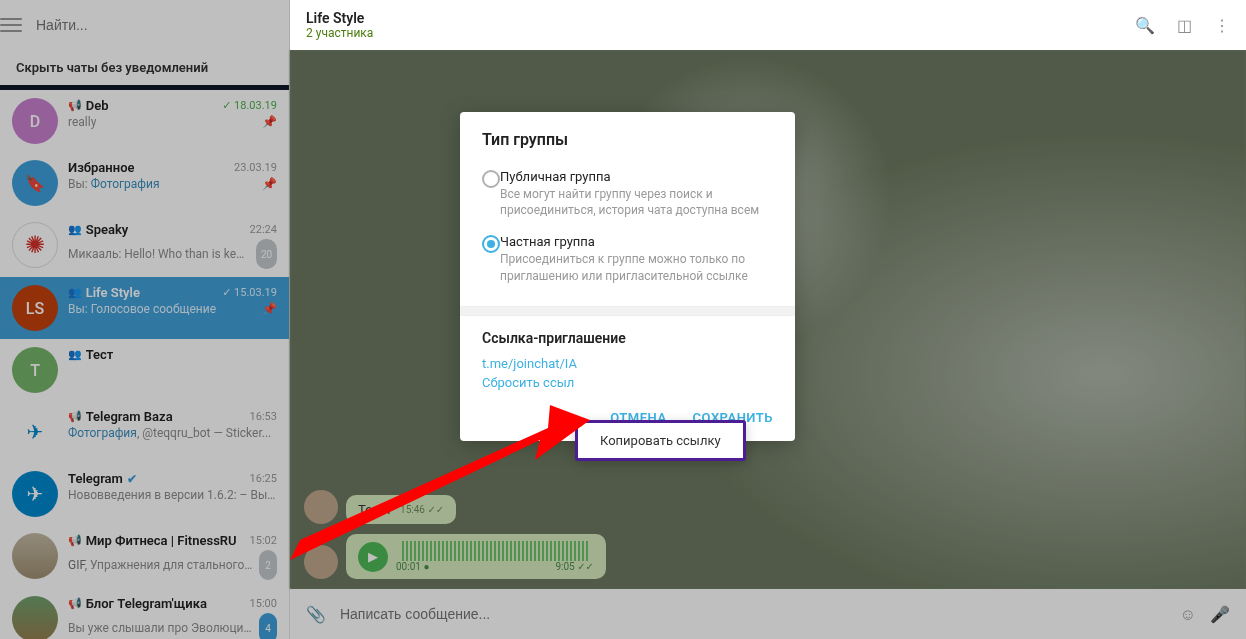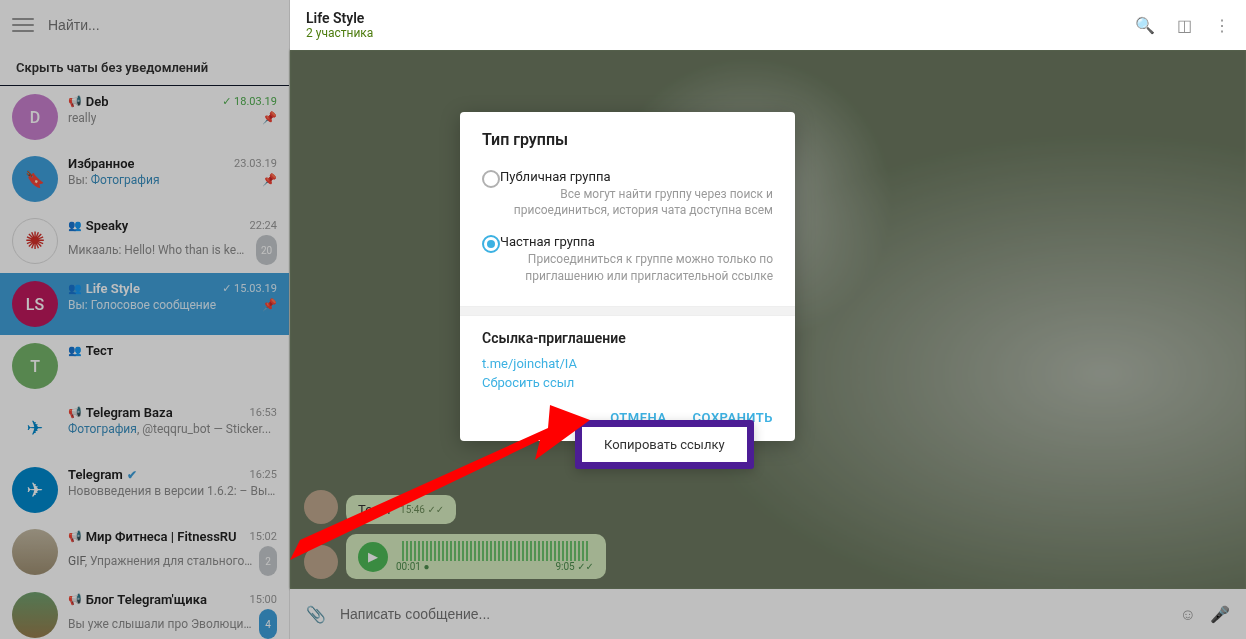--- a/index.html
+++ b/index.html
@@ -1,33 +1,33 @@
 <!DOCTYPE html>
 <html><head>
 <meta charset="utf-8">
 <style>
   * { box-sizing: border-box; margin: 0; padding: 0; }
   body { font-family: -apple-system, "Segoe UI", Roboto, sans-serif; width:1246px; height:639px; overflow:hidden; position:relative; background:#fff; }
   .app { display:flex; width:100%; height:100%; }
   
   .sidebar { width:290px; background:#fff; border-right:1px solid #e6e6e6; display:flex; flex-direction:column; position:relative; }
-  .sidebar-top { display:flex; align-items:center; height:50px; padding:0 12px; gap:14px; }
+  .sidebar-top { display:flex; align-items:center; height:50px; padding:0 0; gap:14px; }
   .menu-icon { width:22px; height:22px; display:flex; flex-direction:column; justify-content:center; gap:4px; cursor:pointer; }
   .menu-icon span { display:block; height:2px; background:#9a9a9a; border-radius:1px; }
   .search-input { flex:1; border:none; background:transparent; font-size:14px; color:#666; outline:none; }
-  .hide-chats { padding:10px 16px; font-size:13px; font-weight:600; color:#333; border-bottom:1px solid #0f172a; }
+  .hide-chats { padding:10px 16px; font-size:13px; font-weight:600; color:#333; border-bottom:5px solid #0f172a; }
   .chat-list { flex:1; overflow:hidden; }
   .chat-item { display:flex; padding:8px 12px; gap:10px; cursor:pointer; }
   .chat-item.active { background:#419fd9; color:#fff; }
   .avatar { width:46px; height:46px; border-radius:50%; flex-shrink:0; display:flex; align-items:center; justify-content:center; font-size:16px; color:#fff; font-weight:500; }
   .av-d { background:#c77fcd; }
   .av-fav { background:#3e9fdb; }
   .av-speaky { background:#fff; border:1px solid #ddd; }
   .av-speaky::before { content:"✺"; color:#d3302a; font-size:24px; }
-  .av-ls { background:#be185d; }
+  .av-ls { background:#c2410c; }
   .av-t { background:#75b36a; }
   .av-baza { background:#fff; }
   .av-baza::before { content:"✈"; color:#0088cc; font-size:20px; }
   .av-tg { background:#0088cc; }
   .av-tg::before { content:"✈"; color:#fff; font-size:20px; }
   .av-fit { background:linear-gradient(#c3b9a3,#9e8f72); }
   .av-blog { background:linear-gradient(#6fa06f,#977d4d); }
   .chat-body { flex:1; min-width:0; }
   .chat-row1 { display:flex; align-items:center; justify-content:space-between; gap:6px; }
   .chat-title { font-size:13px; font-weight:600; color:#222; display:flex; align-items:center; gap:4px; white-space:nowrap; overflow:hidden; text-overflow:ellipsis; }
@@ -73,30 +73,30 @@
   .dim { position:absolute; inset:0; background:rgba(0,0,0,.25); }
   
   .modal { position:absolute; left:460px; top:112px; width:335px; background:#fff; border-radius:4px; box-shadow:0 4px 20px rgba(0,0,0,.25); z-index:10; display:flex; flex-direction:column; }
   .modal-title { font-size:16px; font-weight:600; color:#222; padding:18px 22px 12px; }
   .radio-group { padding:0 22px 14px; }
   .radio-item { display:flex; padding:8px 0; cursor:pointer; }
   .radio-circle { width:18px; height:18px; border:2px solid #b0b0b0; border-radius:50%; flex-shrink:0; margin-top:1px; display:flex; align-items:center; justify-content:center; }
   .radio-circle.sel { border-color:#3cb1e2; }
   .radio-circle.sel::after { content:""; width:8px; height:8px; border-radius:50%; background:#3cb1e2; }
   .radio-label { font-size:13px; color:#222; }
-  .radio-desc { font-size:12px; color:#9a9a9a; margin-top:2px; line-height:1.35;text-align:right; }
+  .radio-desc { font-size:12px; color:#9a9a9a; margin-top:2px; line-height:1.35; }
   .modal-sep { height:10px; background:#f2f2f2; border-top:1px solid #eee; border-bottom:1px solid #eee; }
   .link-section { padding:14px 22px 6px; }
   .link-title { font-size:14px; font-weight:600; color:#222; margin-bottom:10px; }
   .link-url { font-size:13px; color:#3cb1e2; margin-bottom:4px; }
   .link-reset { font-size:13px; color:#3cb1e2; cursor:pointer; }
   .modal-footer { display:flex; justify-content:flex-end; gap:26px; padding:14px 22px 16px; }
   .modal-btn { font-size:13px; font-weight:600; color:#3cb1e2; cursor:pointer; letter-spacing:.5px; }
   
-  .ctxmenu { position:absolute; left:575px; top:420px; background:#fff; border:7px solid #4c1d95; border-radius:3px; box-shadow:0 3px 12px rgba(0,0,0,.2); z-index:20; }
+  .ctxmenu { position:absolute; left:575px; top:420px; background:#fff; border:3px solid #4c1d95; border-radius:3px; box-shadow:0 3px 12px rgba(0,0,0,.2); z-index:20; }
   .ctxmenu-item { padding:10px 22px; font-size:13px; color:#333; cursor:pointer; white-space:nowrap; }
   
   .arrow { position:absolute; z-index:25; pointer-events:none; }
 </style>
 </head>
 <body>
 
 <div class="app">
 
   <div class="sidebar">

